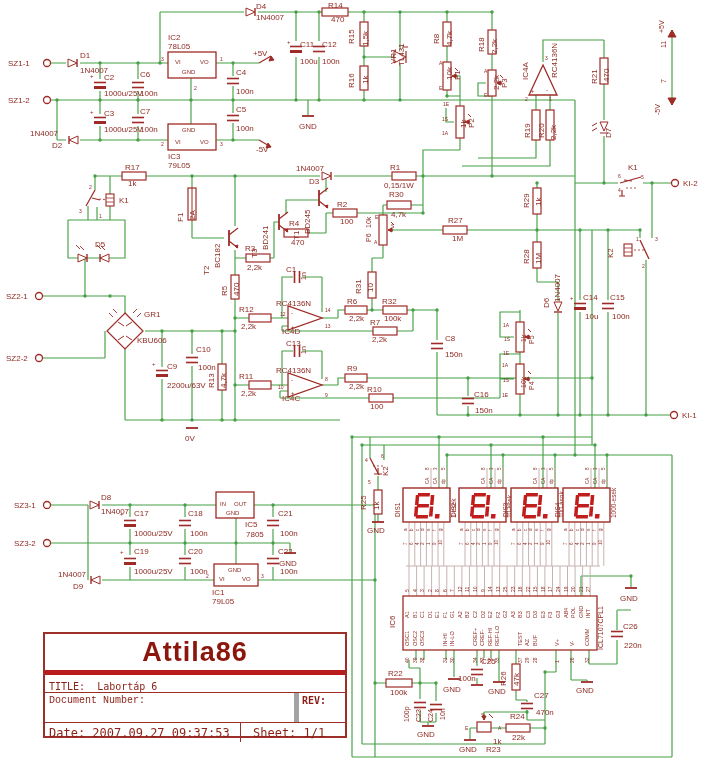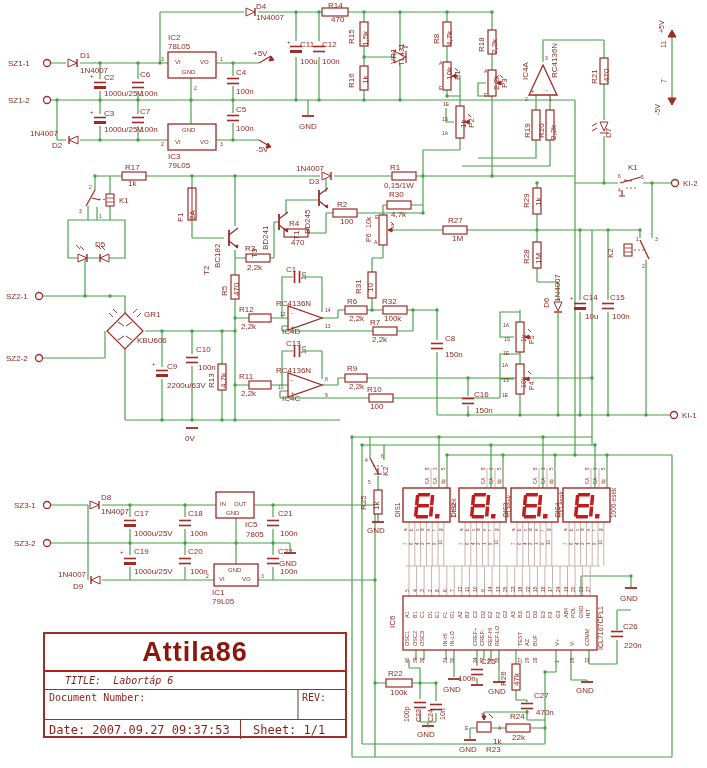--- a/index.html
+++ b/index.html
@@ -1,27 +1,27 @@
 <!DOCTYPE html>
 <html><head>
 <meta charset="utf-8">
 <style>
   html,body{margin:0;padding:0;background:#ffffff;}
   .stage{position:relative;width:707px;height:768px;background:#ffffff;overflow:hidden;
          font-family:"Liberation Sans",sans-serif;}
   svg{position:absolute;left:0;top:0;}
   .tb{position:absolute;left:43px;top:632px;width:304px;height:106px;
       border:2px solid #9c2f28;color:#8c1f16;box-sizing:border-box;}
-  .tb .row1{height:36px;border-bottom:2px solid #b91c1c;display:flex;align-items:center;justify-content:center;
+  .tb .row1{height:36px;border-bottom:5px solid #b91c1c;display:flex;align-items:center;justify-content:center;
       font-size:27px;font-weight:600;color:#8c150c;letter-spacing:1px;}
   .tb .row2{height:17px;border-bottom:1px solid #9c2f28;font-family:"DejaVu Sans Mono",monospace;
-      font-size:10px;display:flex;align-items:center;padding-left:20px;white-space:pre;font-style:italic;}
+      font-size:10px;display:flex;align-items:flex-end;padding-left:4px;white-space:pre;}
   .tb .row3{height:29px;border-bottom:1px solid #9c2f28;display:flex;font-family:"DejaVu Sans Mono",monospace;font-size:10px;}
-  .tb .row3 .doc{flex:1;padding:2px 0 0 4px;border-right:2px solid #a3a3a3;}
-  .tb .row3 .rev{width:43px;padding:2px 0 0 3px;}
+  .tb .row3 .doc{flex:1;padding:2px 0 0 4px;border-right:5px solid #a3a3a3;font-family:Liberation Mono, monospace;}
+  .tb .row3 .rev{width:43px;padding:2px 0 0 3px;font-weight:bold;}
   .tb .row4{height:19px;display:flex;font-family:"DejaVu Sans Mono",monospace;font-size:12px;}
   .tb .row4 .date{flex:1;padding:3px 0 0 4px;border-right:1px solid #9c2f28;}
   .tb .row4 .sheet{width:92px;padding:3px 0 0 3px;margin-left:9px;}
 </style>
 </head>
 <body>
 
 <div class="stage">
   <svg id="sch" width="707" height="768" viewBox="0 0 707 768">
       <path d="M51 63H66 M80 63H168 M215 63H259 M160 63V12 M160 12H244 M258 12H322 M348 12H492 M296 12V41 M319 12V41 M296 57V100 M319 57V100 M308 100V115 M364 12V22 M364 46V66 M364 57H394 M400 12V50 M400 64V100 M364 90V100 M447 12V22 M447 46V62 M453 76H460V96H447 M447 90V96 M447 96H460V106 M454 122H446V108 M460 138V150 M460 150H423V176 M492 12V30 M492 54V70 M486 83H478V96H492 M492 96V176 M543 62V40H604 M604 40V58 M604 84V120 M604 136V183 M536 95V110 M550 95V110 M536 140V158H478 M550 140V166H462 M51 100H575 M57 100V140 M57 140H66 M80 140H168 M215 140H259 M233 63V76 M233 86V100 M233 100V113 M233 123V140 M191 78V100 M191 100V124 M100 63V79 M100 91V100 M138 63V79 M138 91V100 M100 100V114 M100 126V140 M138 100V114 M138 126V140 M95 176V190 M95 176H122 M146 176H320 M334 176H392 M416 176H575 M88 206V220 M97 207V220 M68 220H125V258H68V220 M110 176V194 M110 206V220 M85 258V296 M43 296H110 M110 296H125V313 M43 358H105 M105 358V331 M145 331H235 M125 349V420 M125 420H340 M162 331V367 M162 379V420 M192 331V354 M192 366V420 M222 331V364 M222 390V420 M235 250V275 M235 299V331 M235 331V385 M235 385V420 M192 176V188 M192 220V238 M192 238H224 M235 176V226 M274 258V222H278 M235 258H246 M270 258H274 M286 214V200H318 M286 230V233 M308 233H326 M326 233V213 M326 192V176 M326 213H333 M357 213H423 M423 213V176 M387 205H383 M383 205V215 M411 205H423 M390 230H443 M383 245V258 M383 258H372 M372 258V272 M372 298V310 M467 230H608 M537 230V242 M537 268V282 M537 282H558 M558 282V301 M558 313V415 M580 230V300 M580 312V415 M608 230V300 M608 312V415 M537 183V188 M537 214V230 M575 183H618 M643 183H671 M652 183V238 M640 238V230 M608 230H640 M646 260V415 M575 100V455 M592 230V445 M235 318H249 M271 318H288 M282 318V277H293 M302 277H322 M322 277V312 M322 318H338 M338 318V310H345 M367 310H383 M407 310H437 M437 310V340 M437 352V415 M397 331H413 M413 331V310 M288 326H282 M282 326V331 M282 331H373 M235 385H249 M271 385H288 M282 385V351H293 M302 351H322 M322 351V379 M322 385H338 M338 385V378H345 M367 378H592 M468 378V396 M468 406V415 M288 391H280 M280 391V398 M280 398H369 M393 398H500 M500 398V379 M520 310V322 M520 352V364 M520 394V415 M514 337H500V312H520 M514 379H500V354H520 M437 415H670 M352 437H592 M439 437V488 M543 437V488 M362 445H595 M491 445V488 M595 445V488 M447 455H672 M447 455V488 M503 455V488 M555 455V488 M607 455V488 M672 455V757 M352 437V757 M352 757H672 M362 445V744 M362 744H545 M370 437V458 M384 445V460 M378 476V490 M378 514V521 M51 505H88 M102 505H216 M254 505H375 M273 505V517 M273 529V543 M130 505V517 M130 529V543 M185 505V517 M185 529V543 M51 543H290 M290 543V552 M236 518V543 M236 543V564 M130 543V555 M130 567V580 M185 543V555 M185 567V580 M273 543V555 M273 567V580 M88 505V580 M102 580H214 M258 580H375 M375 505V757 M375 683H386 M412 683H436 M420 683V699 M420 711V722 M436 683V701 M436 713V722 M420 722H436 M428 722V725 M420 683V668 M420 668H409 M409 668V660 M416 650V660 M424 650V660 M446 650V660 M454 650V677 M477 650V666 M477 678V684 M484 650V658 M491 650V658 M499 650V681 M516 650V664 M516 690V700 M516 700H527 M527 700V702 M527 710V720 M527 720H545 M545 672V744 M556 650V672 M556 672H545 M571 650V680 M571 680H587 M587 680V681 M589 650V664 M589 664H617 M617 640V664 M617 610V630 M617 610H631 M581 596V576 M581 576H631 M631 576V587 M484 720V712 M484 712H527 M478 728H470 M470 728V739 M490 728H506 M530 728H545 M672 30V105" stroke="#46a046" fill="none" stroke-width="1.15"></path>

